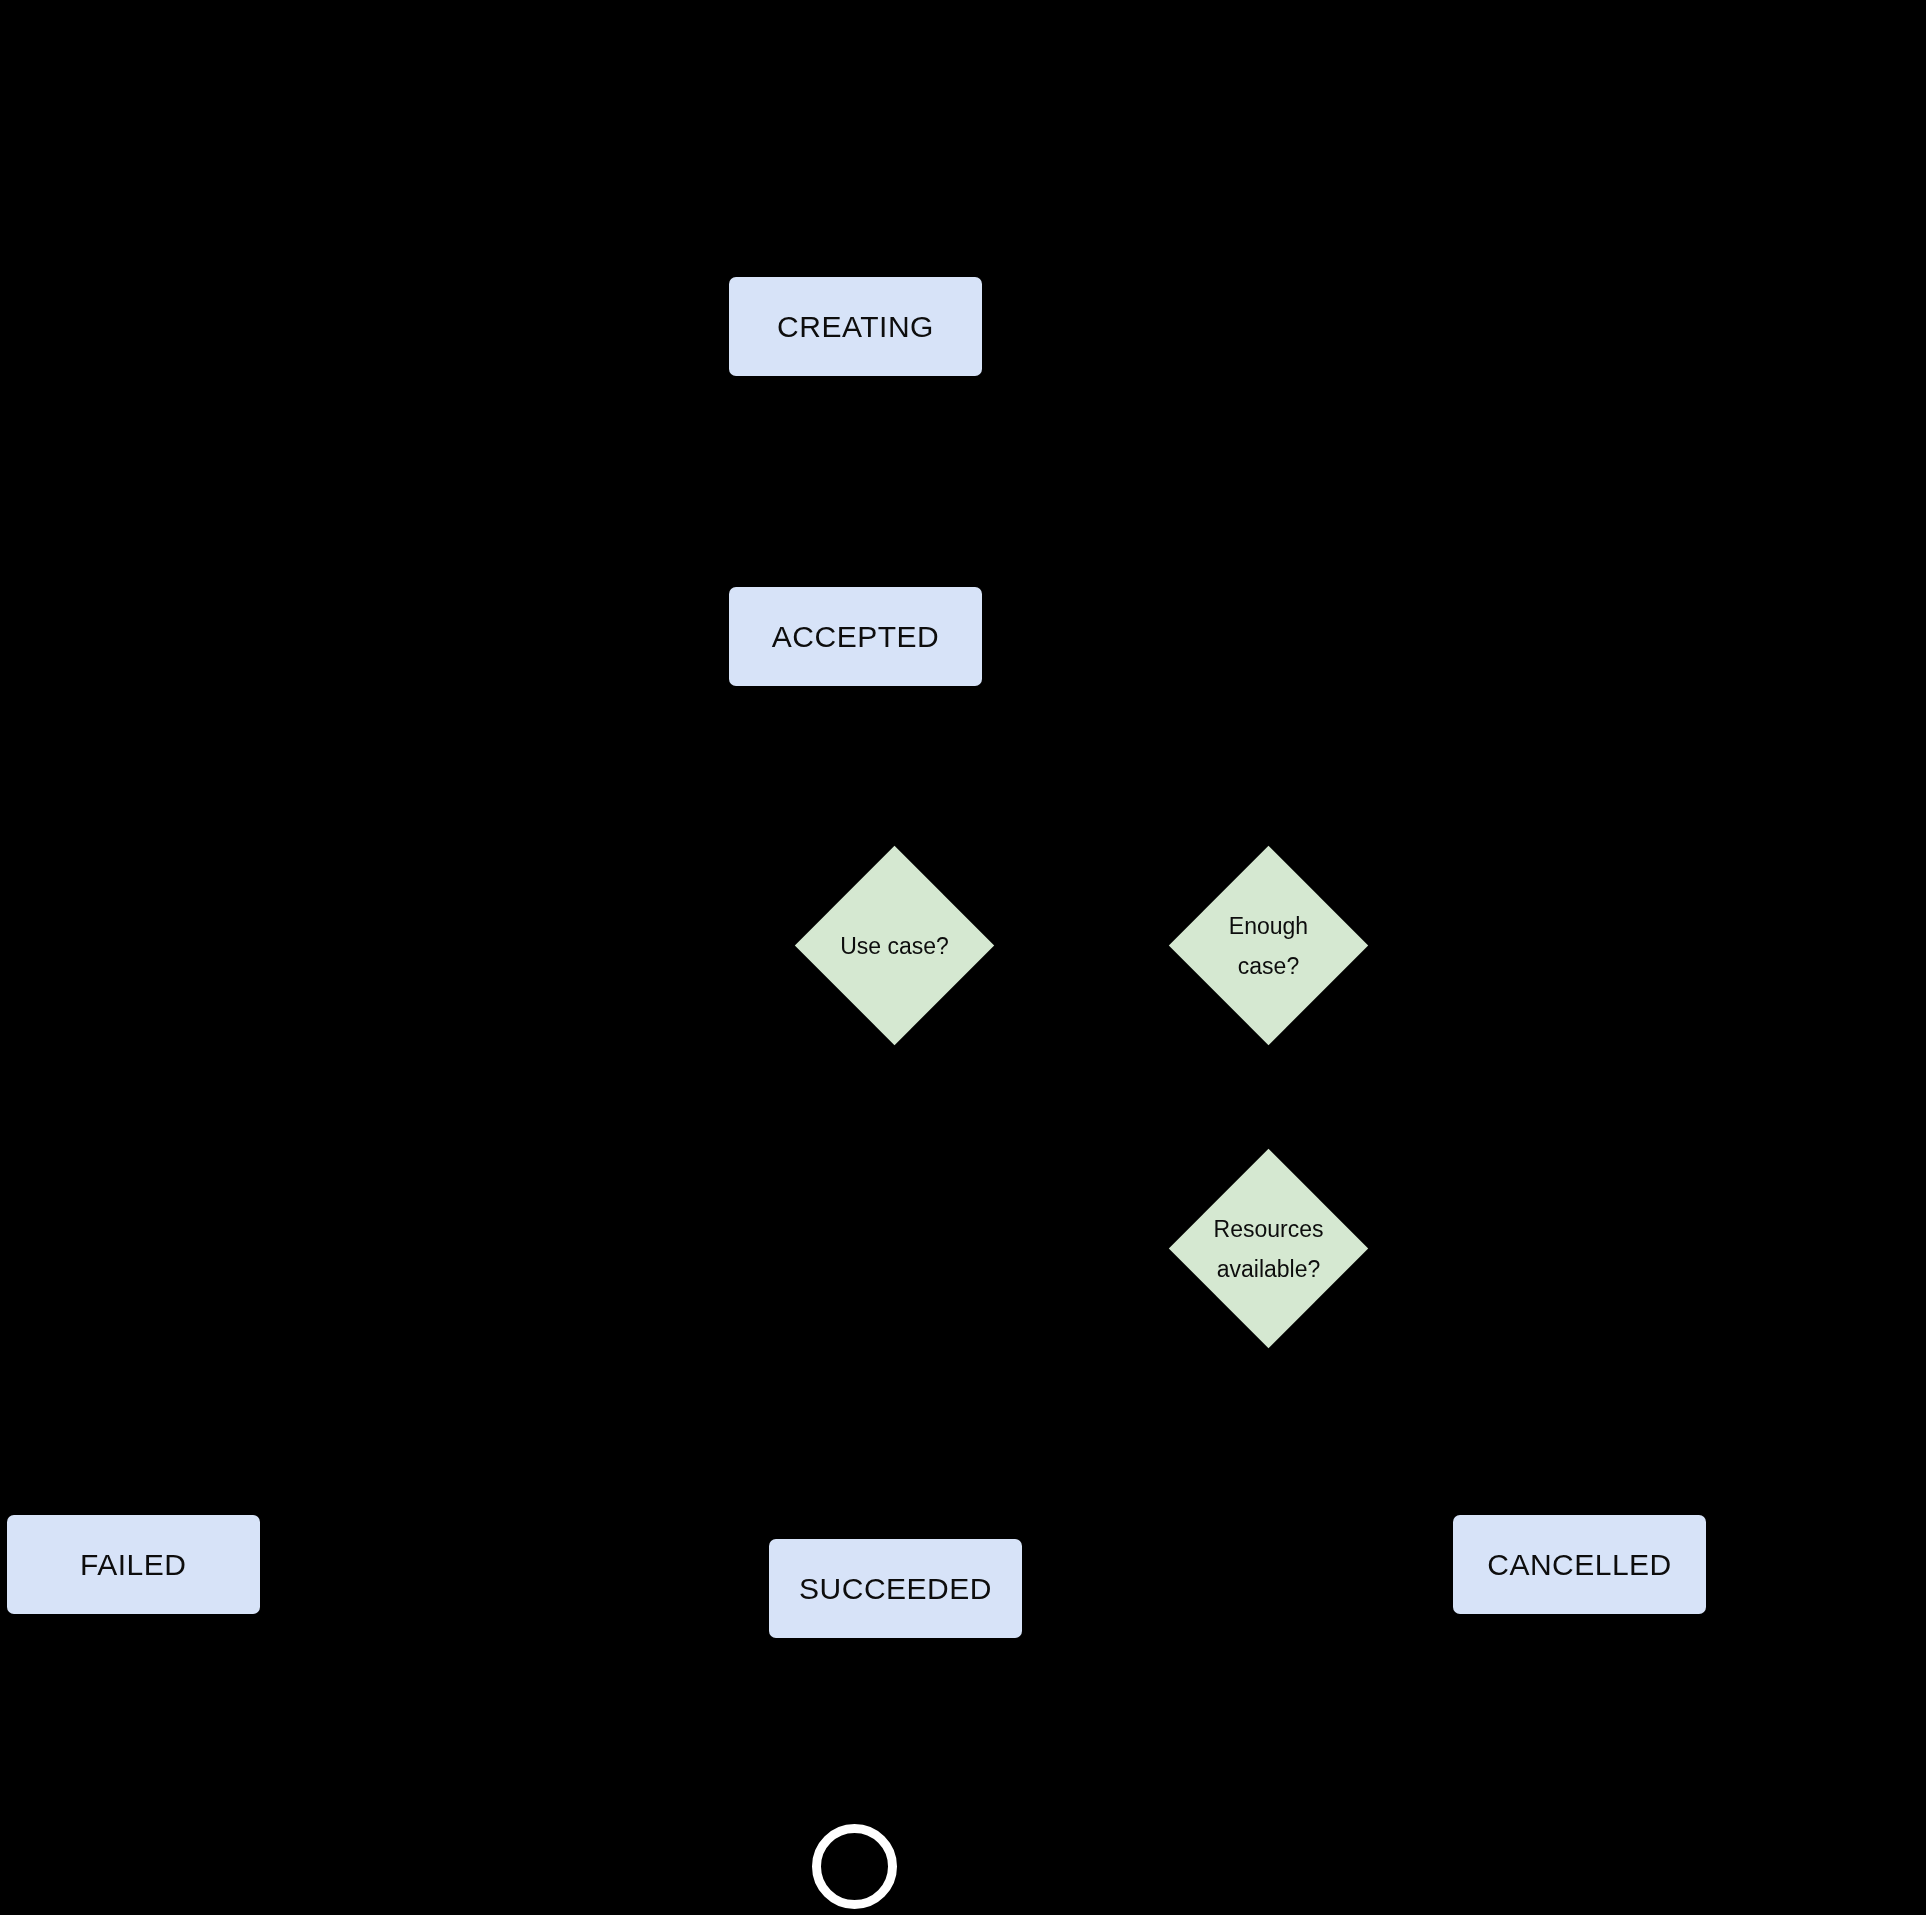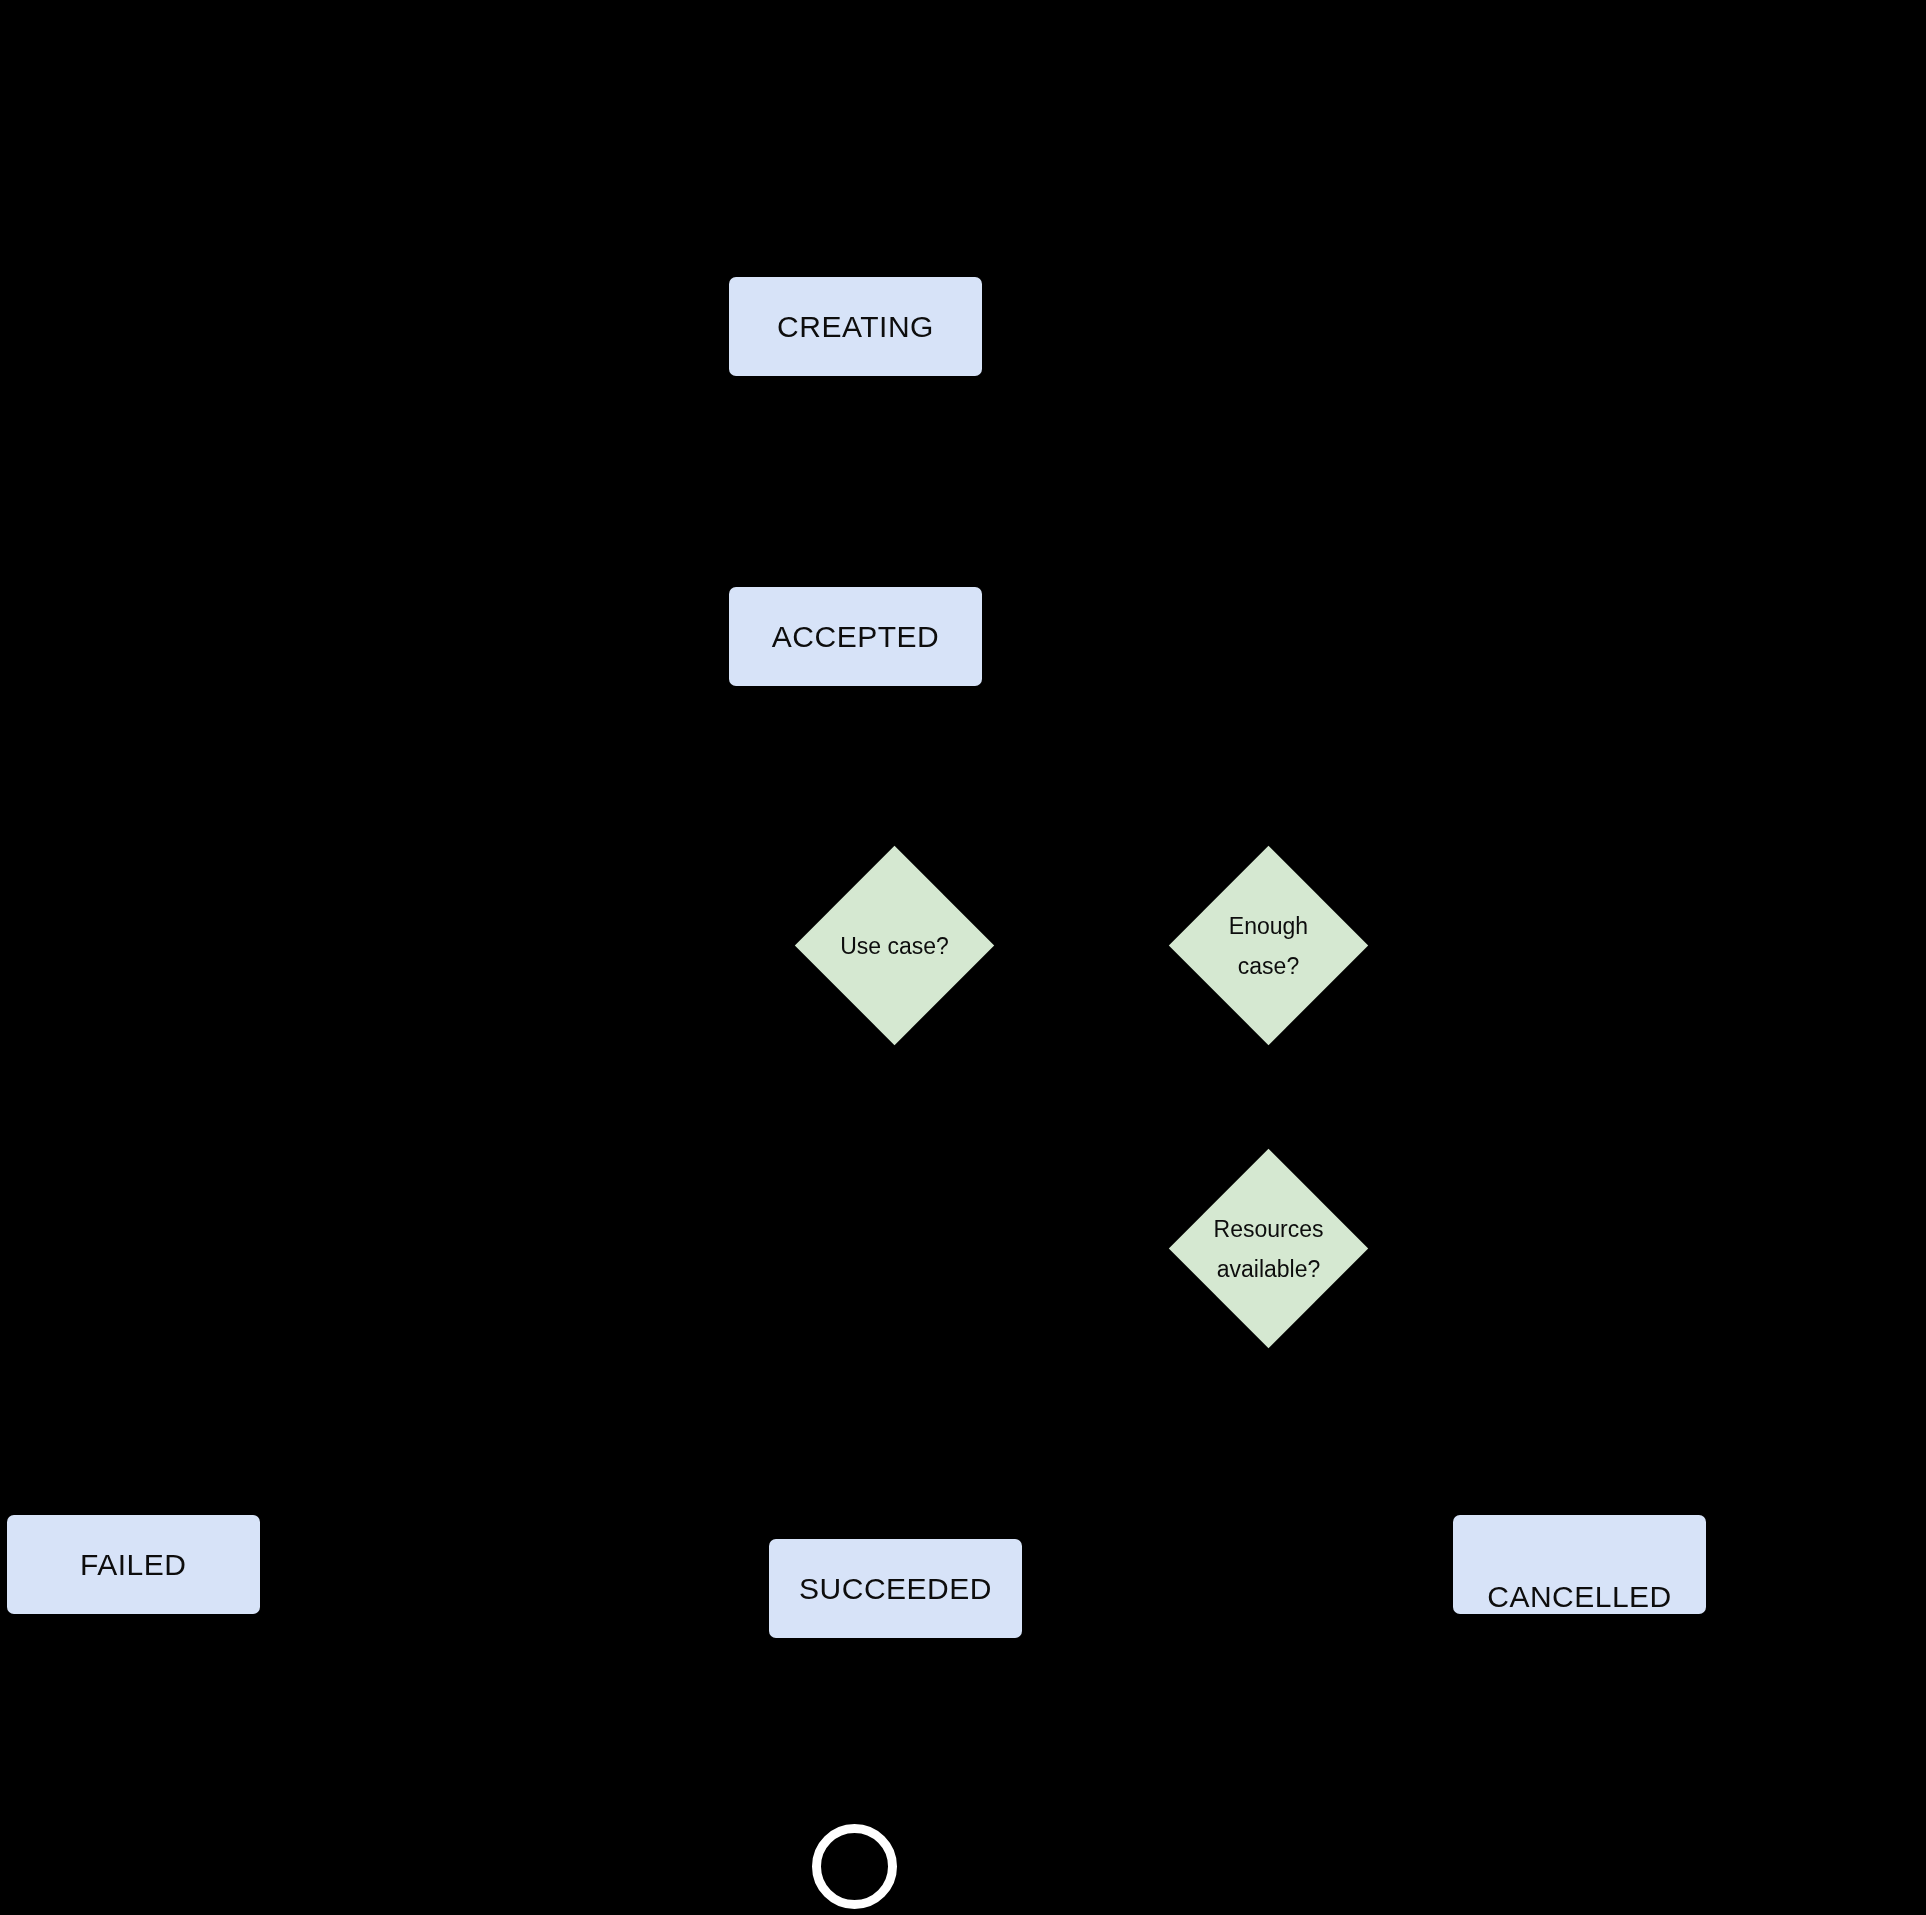--- a/index.html
+++ b/index.html
@@ -56,21 +56,21 @@
     width:67px;height:67px;
     border:9.8px solid var(--terminator);
     border-radius:50%;
     background:transparent;
   }
   
   #node-creating {left:729px;top:277px;}
   #node-accepted {left:729px;top:587px;align-items:center;}
   #node-failed   {left:6.7px;  top:1515px;text-align:right;}
   #node-succeeded{left:769px;top:1515px;margin-top:24px;}
-  #node-cancelled{left:1453px;top:1515px;align-items:flex-end;}
+  #node-cancelled{left:1453px;top:1515px;}
   #node-reservation-start-time{left:343px; top:846px;}
   #node-use-case              {left:795px;top:846px;}
   #node-enough-quota          {left:1169px;top:846px;}
   #node-resources-available   {left:1169px;top:1149px;}
   #node-end{left:812px;top:1824px;}
 </style>
 </head>
 <body>
 
 <div class="canvas">

